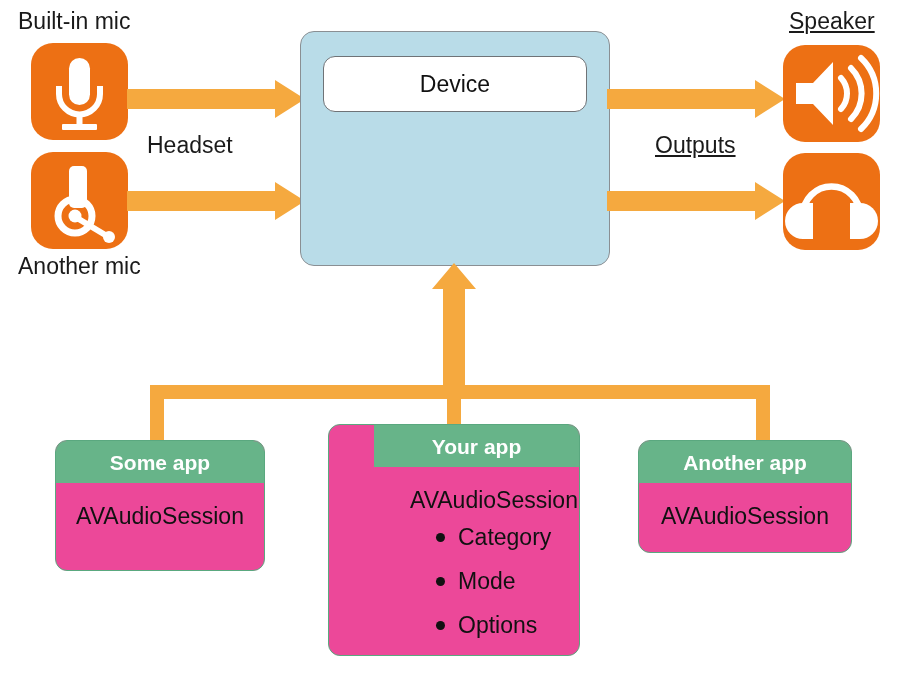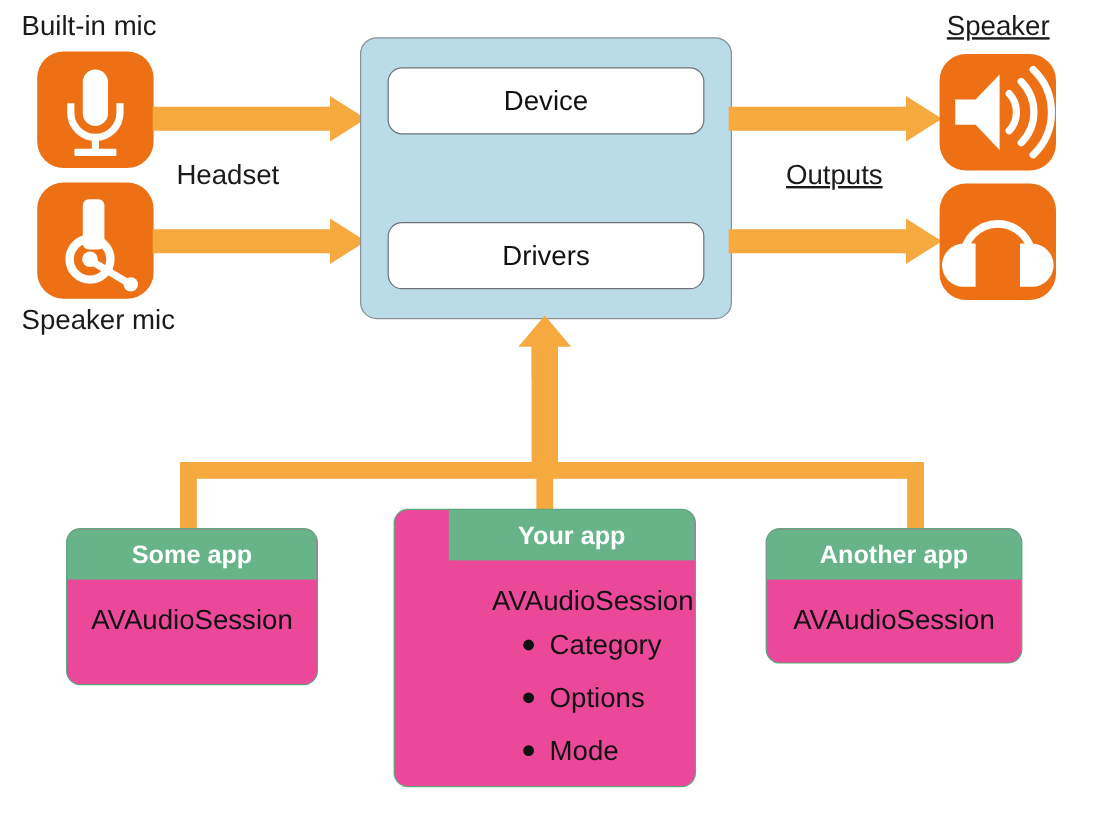--- a/index.html
+++ b/index.html
@@ -156,39 +156,38 @@
       <rect x="38" y="14" width="18" height="42" rx="5" fill="#ffffff"></rect>
 
       <circle cx="44" cy="64" r="17" fill="none" stroke="#ffffff" stroke-width="7"></circle>
       <circle cx="44" cy="64" r="6.5" fill="#ffffff"></circle>
 
       <line x1="46" y1="66" x2="76" y2="84" stroke="#ffffff" stroke-width="6" stroke-linecap="round"></line>
       <circle cx="78" cy="85" r="6" fill="#ffffff"></circle>
     </svg>
   </div>
 
-  <div class="label abs" style="left:18px; top:255px;">Speaker mic</div>
+  <div class="label abs" style="left:18px; top:255px;">Another mic</div>
 
   <div class="label abs" style="left:147px; top:134px;">Headset</div>
 
   <div class="harrow" style="left:127px; top:80px;">
     <svg width="178" height="38" viewBox="0 0 178 38">
       <path d="M0 9 H148 V0 L178 19 L148 38 V29 H0 Z" fill="#F5A93F"></path>
     </svg>
   </div>
 
   <div class="harrow" style="left:127px; top:182px;">
     <svg width="178" height="38" viewBox="0 0 178 38">
       <path d="M0 9 H148 V0 L178 19 L148 38 V29 H0 Z" fill="#F5A93F"></path>
     </svg>
   </div>
 
   <div id="system-stack">
     <div class="stack-row">Device</div>
-    <div class="stack-row">Drivers</div>
   </div>
 
   <div class="harrow" style="left:607px; top:80px;">
     <svg width="178" height="38" viewBox="0 0 178 38">
       <path d="M0 9 H148 V0 L178 19 L148 38 V29 H0 Z" fill="#F5A93F"></path>
     </svg>
   </div>
 
   <div class="harrow" style="left:607px; top:182px;">
     <svg width="178" height="38" viewBox="0 0 178 38">
@@ -246,22 +245,22 @@
       <div class="api">AVAudioSession</div>
     </div>
   </div>
 
   <div class="appcard wide" style="left:328px; top:424px; width:252px; height:232px;padding-left:45px;">
     <div class="apphdr">Your app</div>
     <div class="appbody">
       <div class="api">AVAudioSession</div>
       <ul class="bullets">
         <li>Category</li>
+        <li>Mode</li>
         <li>Options</li>
-        <li>Mode</li>
       </ul>
     </div>
   </div>
 
   <div class="appcard" style="left:638px; top:440px; width:214px; height:113px;">
     <div class="apphdr">Another app</div>
     <div class="appbody">
       <div class="api">AVAudioSession</div>
     </div>
   </div>

